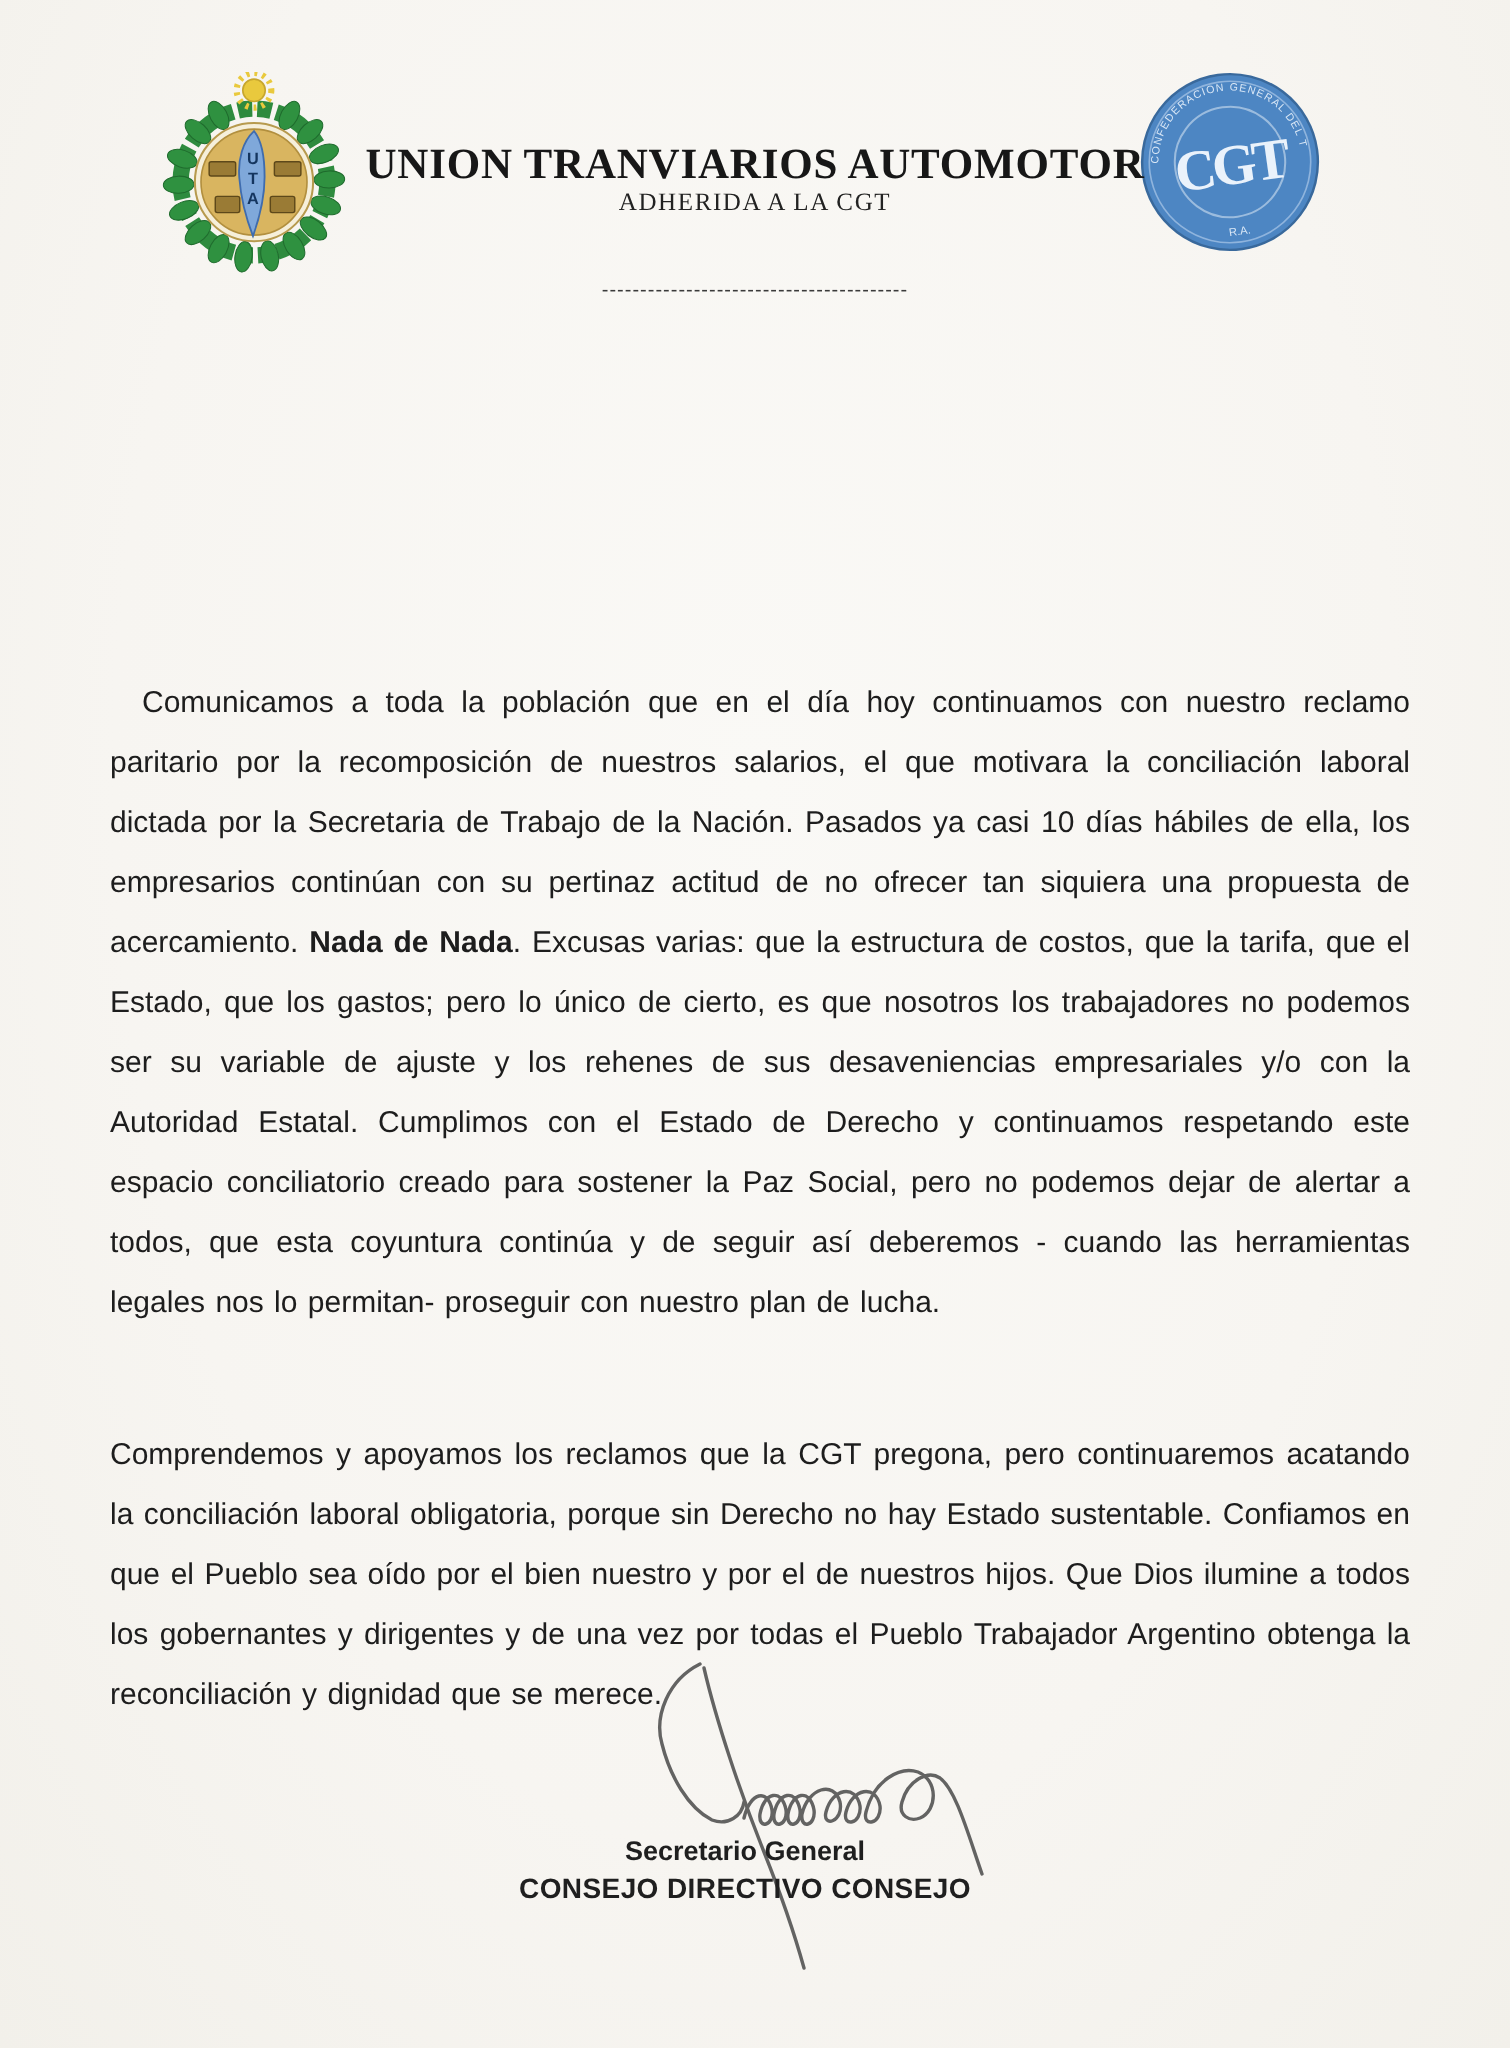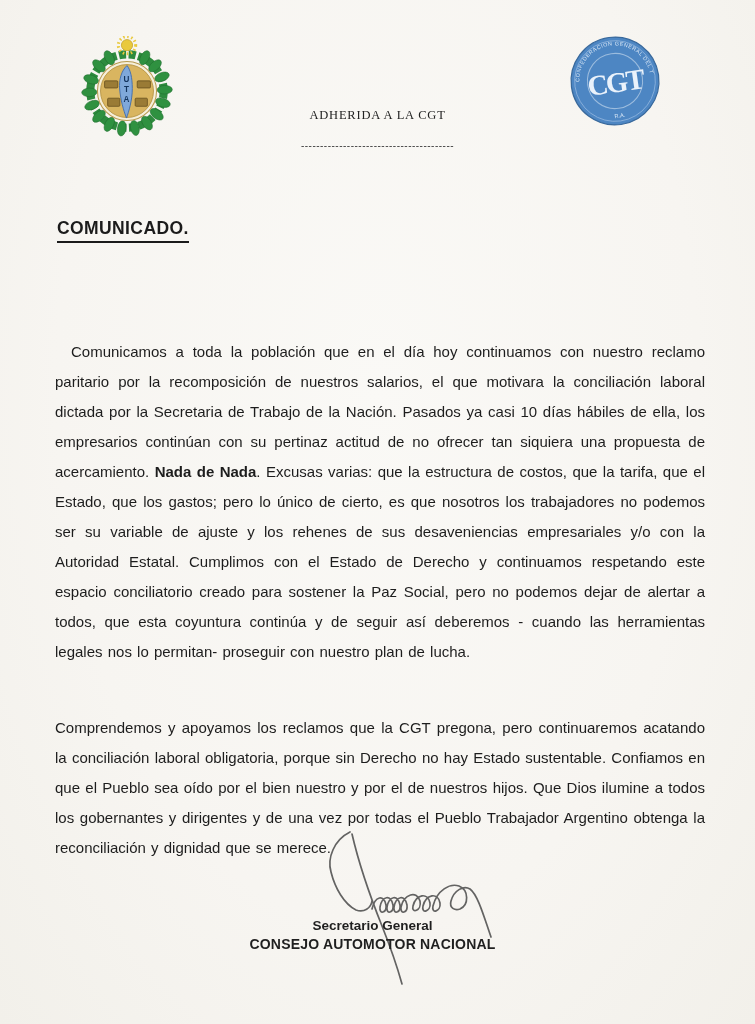--- a/index.html
+++ b/index.html
@@ -17,21 +17,21 @@
     left:0;right:0;top:70;
     position:absolute;top:70px;
     text-align:center;
     font-family:"Liberation Serif", serif;
     font-weight:bold;
     font-size:21.5px;
     letter-spacing:.4px;
     color:#171717;
   }
   .affiliation{
-    position:absolute;left:0;right:0;top:108px;
+    position:absolute;left:0;right:0;top:94px;
     text-align:center;
     font-family:"Liberation Serif", serif;
     font-size:12.5px;
     letter-spacing:.8px;
     color:#222;
   }
   .separator{
     position:absolute;left:0;right:0;top:140px;
     text-align:center;
     font-size:10px;
@@ -131,24 +131,24 @@
       </defs>
       <text font-family="Liberation Sans, sans-serif" font-size="5.2" fill="#d9e7f6" letter-spacing="0.6">
         <textPath href="#cgt-ring-path" startOffset="4">CONFEDERACION GENERAL DEL TRABAJO</textPath>
       </text>
       <text x="46" y="82" font-family="Liberation Sans, sans-serif" font-size="5.5" fill="#d9e7f6" text-anchor="middle">R.A.</text>
       <circle cx="46" cy="46" r="27" fill="none" stroke="#e9f1fa" stroke-width="1" opacity="0.5"></circle>
       <text x="46" y="57" font-family="Liberation Serif, serif" font-weight="bold" font-size="28" fill="#eaf2fb" text-anchor="middle" letter-spacing="-2">CGT</text>
     </g>
   </svg>
 
+  <div class="org-name">UNION TRANVIARIOS AUTOMOTOR</div>
   <div class="affiliation">ADHERIDA A LA CGT</div>
   <div class="separator">----------------------------------------</div>
 
-  <div class="doc-title">COMUNICADO.</div>
 
   <div class="para para1"><span>Comunicamos a toda la población que en el día hoy continuamos con nuestro reclamo paritario por la recomposición de nuestros salarios, el que motivara la conciliación laboral dictada por la Secretaria de Trabajo de la Nación. Pasados ya casi 10 días hábiles de ella, los empresarios continúan con su pertinaz actitud de no ofrecer tan siquiera una propuesta de acercamiento. </span><span class="bold-inline">Nada de Nada</span><span>. Excusas varias: que la estructura de costos, que la tarifa, que el Estado, que los gastos; pero lo único de cierto, es que nosotros los trabajadores no podemos ser su variable de ajuste y los rehenes de sus desaveniencias empresariales y/o con la Autoridad Estatal. Cumplimos con el Estado de Derecho y continuamos respetando este espacio conciliatorio creado para sostener la Paz Social, pero no podemos dejar de alertar a todos, que esta coyuntura continúa y de seguir así deberemos - cuando las herramientas legales nos lo permitan- proseguir con nuestro plan de lucha.</span></div>
 
   <div class="para para2">Comprendemos y apoyamos los reclamos que la CGT pregona, pero continuaremos acatando la conciliación laboral obligatoria, porque sin Derecho no hay Estado sustentable. Confiamos en que el Pueblo sea oído por el bien nuestro y por el de nuestros hijos. Que Dios ilumine a todos los gobernantes y dirigentes y de una vez por todas el Pueblo Trabajador Argentino obtenga la reconciliación y dignidad que se merece.</div>
 
   <svg class="signature-svg" viewBox="0 0 220 170">
     <g fill="none" stroke="#4a4a4a" stroke-width="1.7" stroke-linecap="round" opacity="0.85">
       <path d="M52,8 C36,16 29,34 33,48 C37,64 46,80 58,86 C66,89 73,84 74,77"></path>
       <path d="M54,10 C60,36 72,72 84,102 C92,122 99,142 104,160"></path>
       <path d="M74,85
@@ -160,16 +160,16 @@
            C118,70 130,68 132,79 C133,88 123,90 125,82
            C128,70 140,68 142,79 C143,88 133,90 135,82
            C139,66 152,59 161,62 C171,66 171,81 162,85
            C157,87 151,84 153,77 C156,66 166,61 172,65
            C180,71 186,93 193,113"></path>
     </g>
   </svg>
 
   <div class="sign-block">
     <div class="sign-role">Secretario General</div>
-    <div class="sign-council">CONSEJO AUTOMOTOR NACIONAL</div>
+    <div class="sign-council">CONSEJO DIRECTIVO CONSEJO</div>
   </div>
 
 </div>
 
 </body></html>

